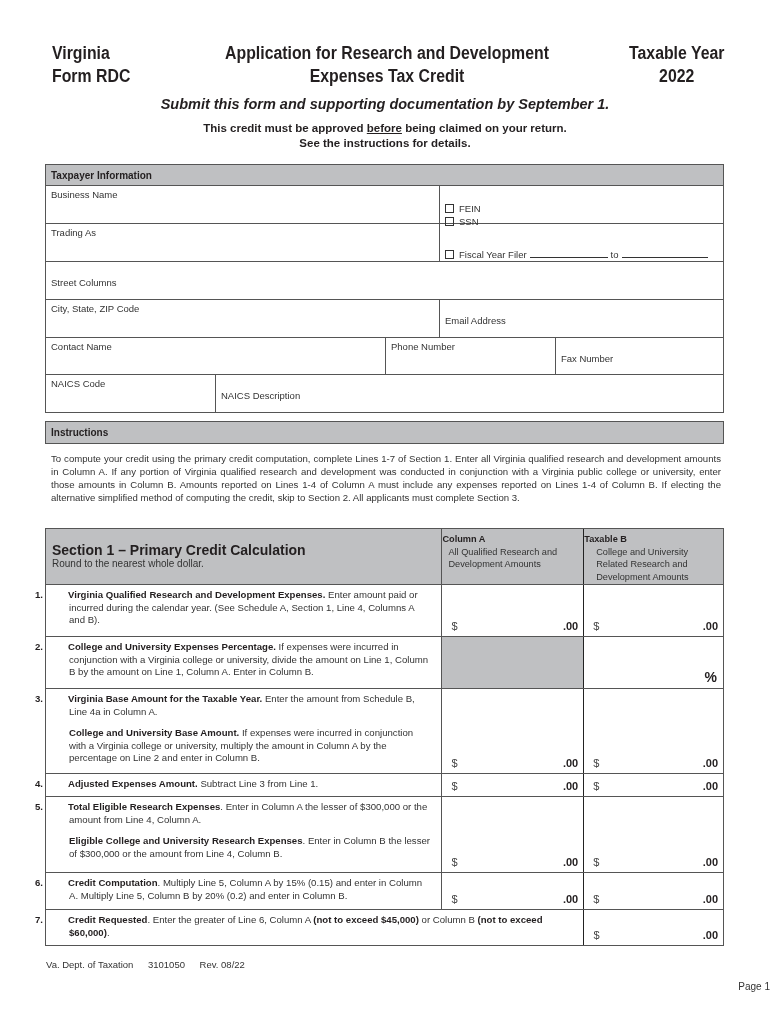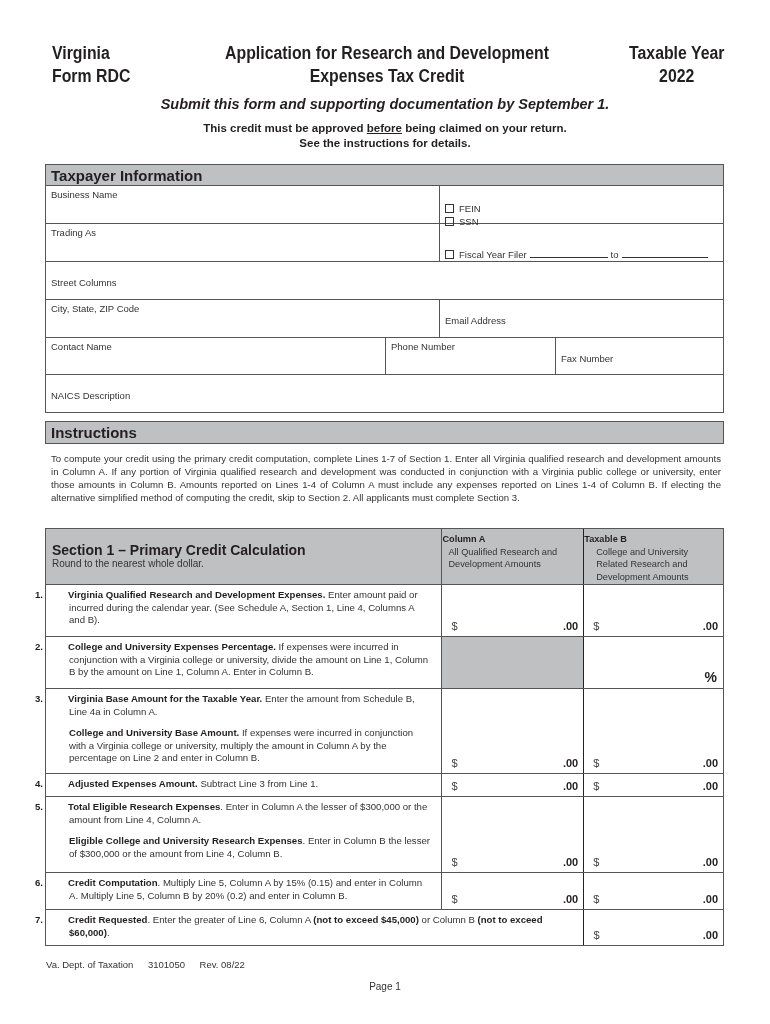--- a/index.html
+++ b/index.html
@@ -10,21 +10,21 @@
   .hdr .left, .hdr .center, .hdr .right { position: absolute; top: 0; font-size: 18px; font-weight: bold; line-height: 23px; transform: scaleX(0.88); }
   .hdr .left { left: 0; transform-origin: left top; }
   .hdr .center { left: 150px; width: 370px; text-align: center; transform-origin: center top; }
   .hdr .right { right: 0; text-align: center; transform-origin: right top; }
 
   .submit { position: absolute; top: 96px; left: 0; right: 0; text-align: center; font-size: 14.5px; font-weight: bold; font-style: italic; }
   .note { position: absolute; top: 121px; left: 200px; width: 370px; text-align: center; font-size: 11.5px; font-weight: bold; line-height: 15px; }
   .note u { text-decoration: underline; }
 
   .box { position: absolute; left: 45px; width: 679px; border: 1px solid #555; }
-  .bar { background: #bfc0c2; border-bottom: 1px solid #555; font-size: 15px; font-weight: bold; padding: 0 5px; height: 21px; line-height: 21px; }
+  .bar { background: #bfc0c2; border-bottom: 1px solid #555; font-size: 10px; font-weight: bold; padding: 0 5px; height: 21px; line-height: 21px; }
 
   .ti { top: 164px; }
   .row { display: flex; border-bottom: 1px solid #555; }
   .row:last-child { border-bottom: none; }
   .cell { border-right: 1px solid #555; font-size: 9.5px; padding: 3px 5px; color: #333; position: relative; }
   .cell:last-child { border-right: none; margin-top: 12px; }
   .cb { display: inline-block; width: 9px; height: 9px; border: 1px solid #333; vertical-align: -1px; margin-right: 5px; }
   .cbline { display: block; line-height: 13px; }
   .blank { display: inline-block; border-bottom: 1px solid #333; width: 78px; margin: 0 3px; }
 
@@ -48,21 +48,21 @@
   .li { display: block; padding-left: 17px; text-indent: -17px; }
   .li b, .ind b { color: #231f20; }
   .amt { position: absolute; left: 9px; right: 5px; bottom: 4px; font-size: 11px; color: #444; }
   .amt .dl { position: absolute; left: 0; bottom: 0; }
   .amt .cents { position: absolute; right: 0; bottom: 0; font-weight: bold; color: #231f20; }
   .shade { background: #bfc0c2; }
   .pct { position: absolute; right: 6px; bottom: 3px; font-size: 14px; font-weight: bold; }
 
   .footer { position: absolute; top: 959px; left: 46px; font-size: 9.5px; color: #333; word-spacing: 4px; }
   .footer span { margin-right: 8px; word-spacing: 0; }
-  .page { position: absolute; top: 981px; left: 0; right: 0; text-align: center; font-size: 10px; color: #333; }
+  .page { position: absolute; top: 981px; left: 0; right: 0; text-align: right; font-size: 10px; color: #333; }
 </style>
 </head>
 <body>
 
 <div class="hdr">
   <div class="left">
     <div>Virginia</div>
     <div>Form RDC</div>
   </div>
   <div class="center">
@@ -99,20 +99,21 @@
   <div class="row" style="height:38px">
     <div class="cell" style="width:394px"><span>City, State, ZIP Code</span></div>
     <div class="cell" style="flex:1"><span>Email Address</span></div>
   </div>
   <div class="row" style="height:37px">
     <div class="cell" style="width:340px"><span>Contact Name</span></div>
     <div class="cell" style="width:170px"><span>Phone Number</span></div>
     <div class="cell" style="flex:1"><span>Fax Number</span></div>
   </div>
   <div class="row" style="height:37px">
+    <div class="cell" style="width:170px"><span>NAICS Code</span></div>
     <div class="cell" style="flex:1"><span>NAICS Description</span></div>
   </div>
 </div>
 
 <div class="box ins">
   <div class="bar" style="border-bottom:none">Instructions</div>
 </div>
 <div class="ins-text">To compute your credit using the primary credit computation, complete Lines 1-7 of Section 1. Enter all Virginia qualified research and development amounts in Column A. If any portion of Virginia qualified research and development was conducted in conjunction with a Virginia public college or university, enter those amounts in Column B. Amounts reported on Lines 1-4 of Column A must include any expenses reported on Lines 1-4 of Column B. If electing the alternative simplified method of computing the credit, skip to Section 2. All applicants must complete Section 3.</div>
 
 <div class="box s1">

